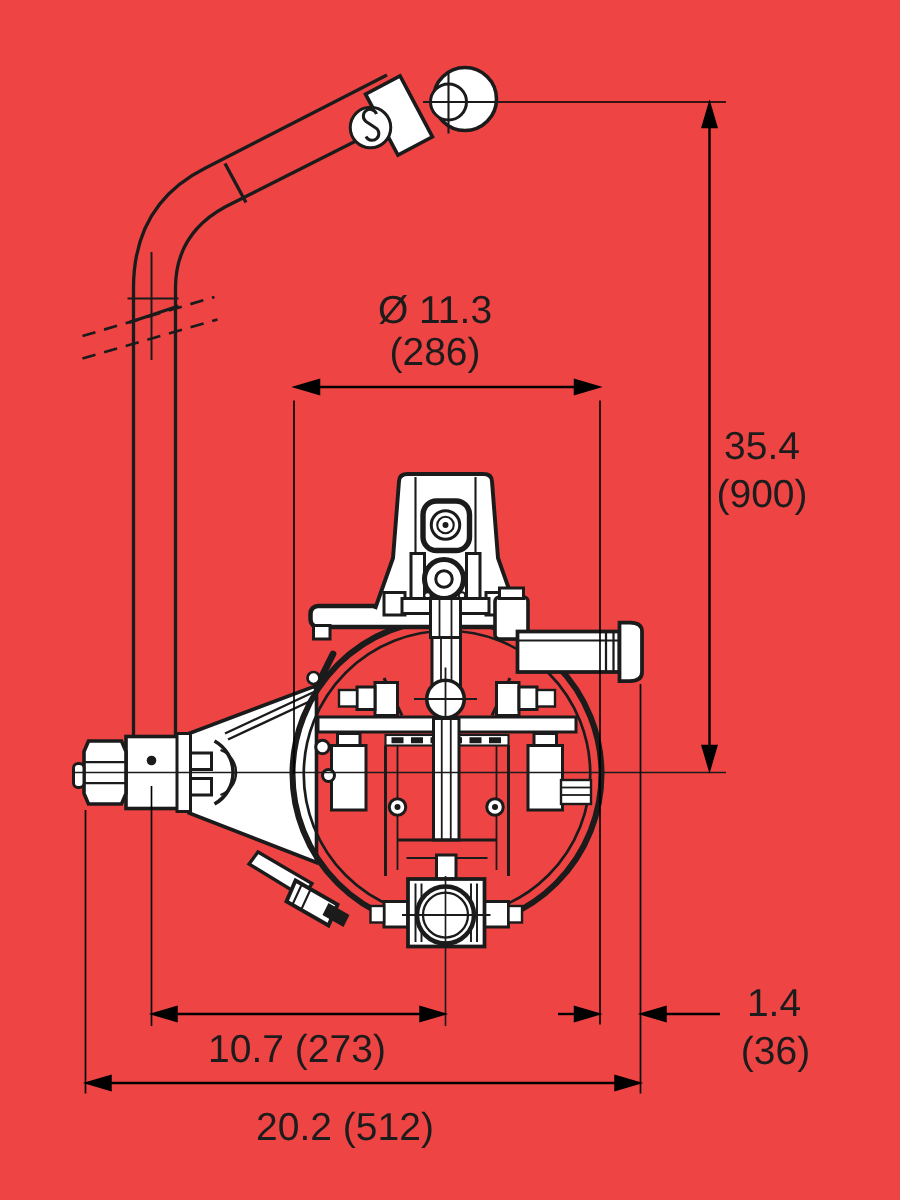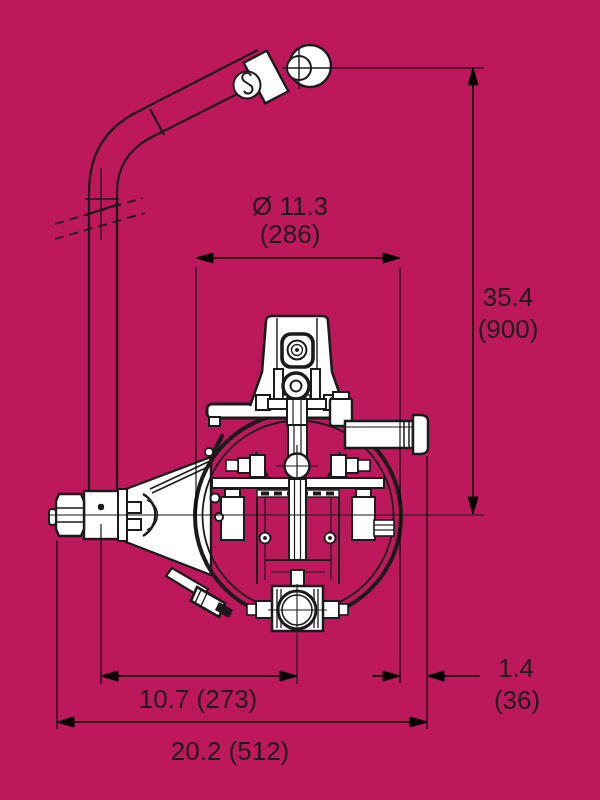--- a/index.html
+++ b/index.html
@@ -1,17 +1,17 @@
 <!DOCTYPE html>
 <html><head>
 <meta charset="utf-8">
 <style>
   html,body{margin:0;padding:0;background:#ffffff;}
   .page{
-    width:600px;height:800px;position:relative;background:#be185d;
+    width:600px;height:800px;position:relative;background:#ef4444;
     font-family:"Liberation Sans", sans-serif;overflow:hidden;
   }
   svg{display:block;}
   text{
     font-family:"Liberation Sans", sans-serif;
     font-size:26px;
     fill:#1c1c1c;
   }
 </style>
 </head>

